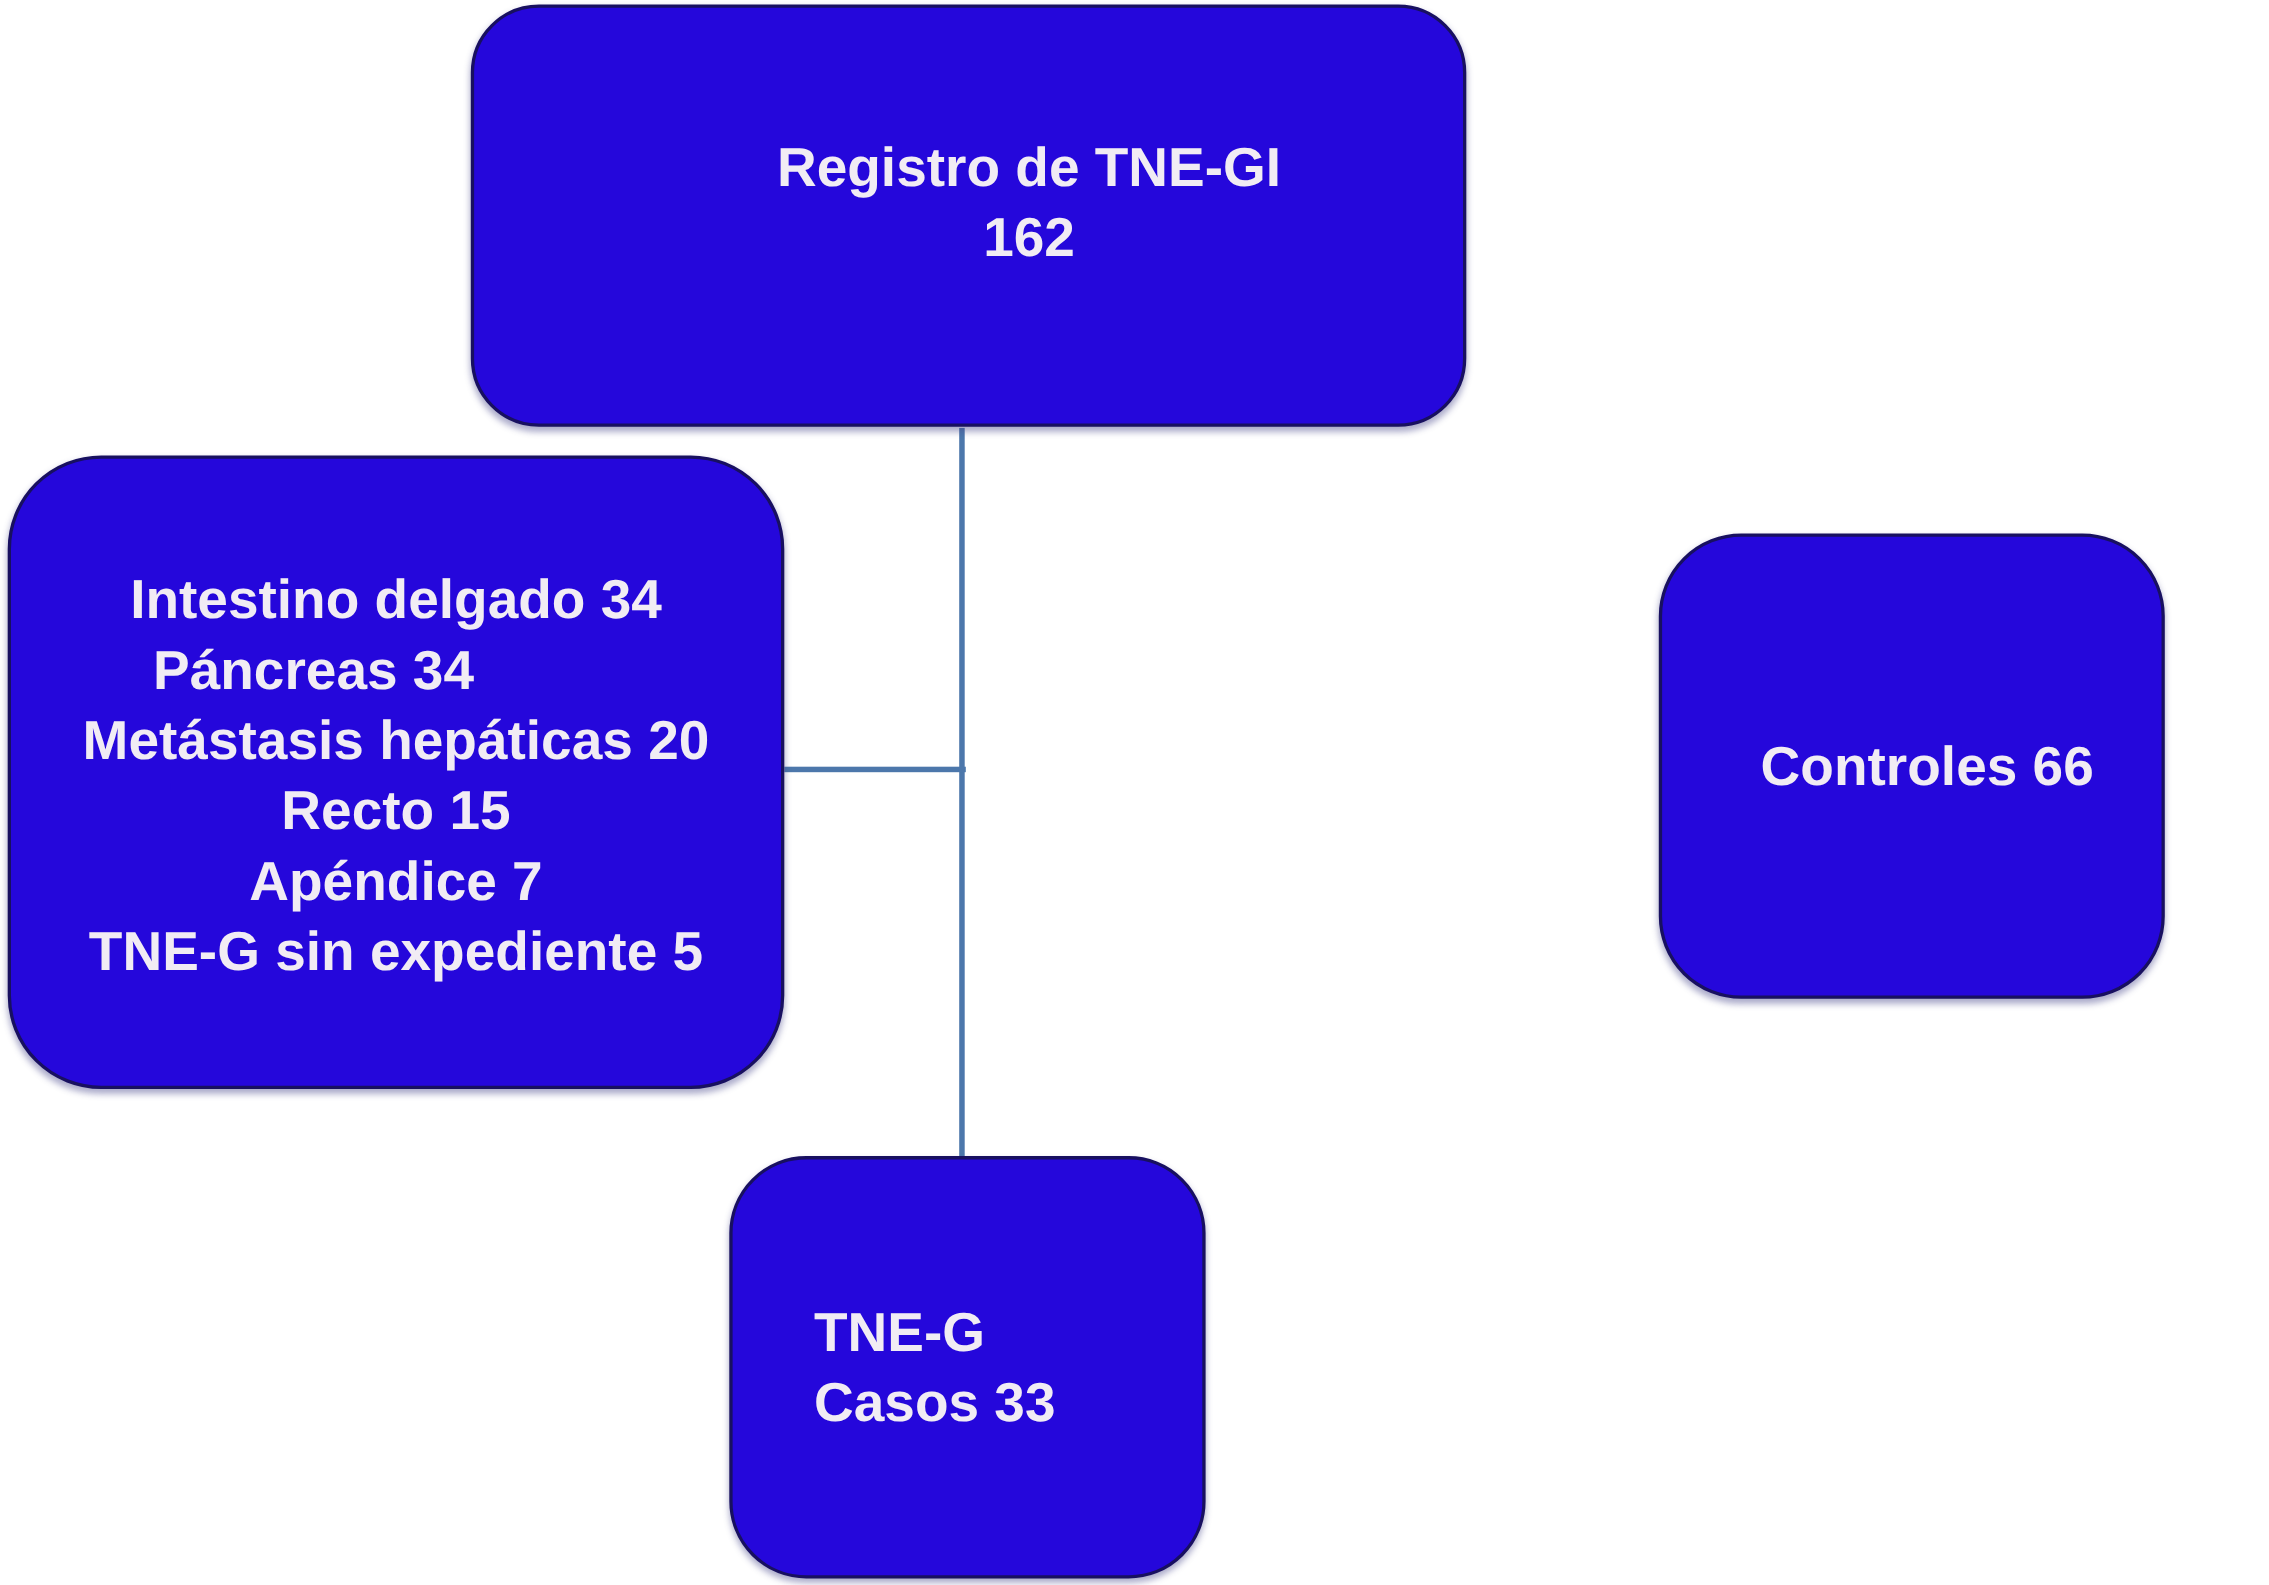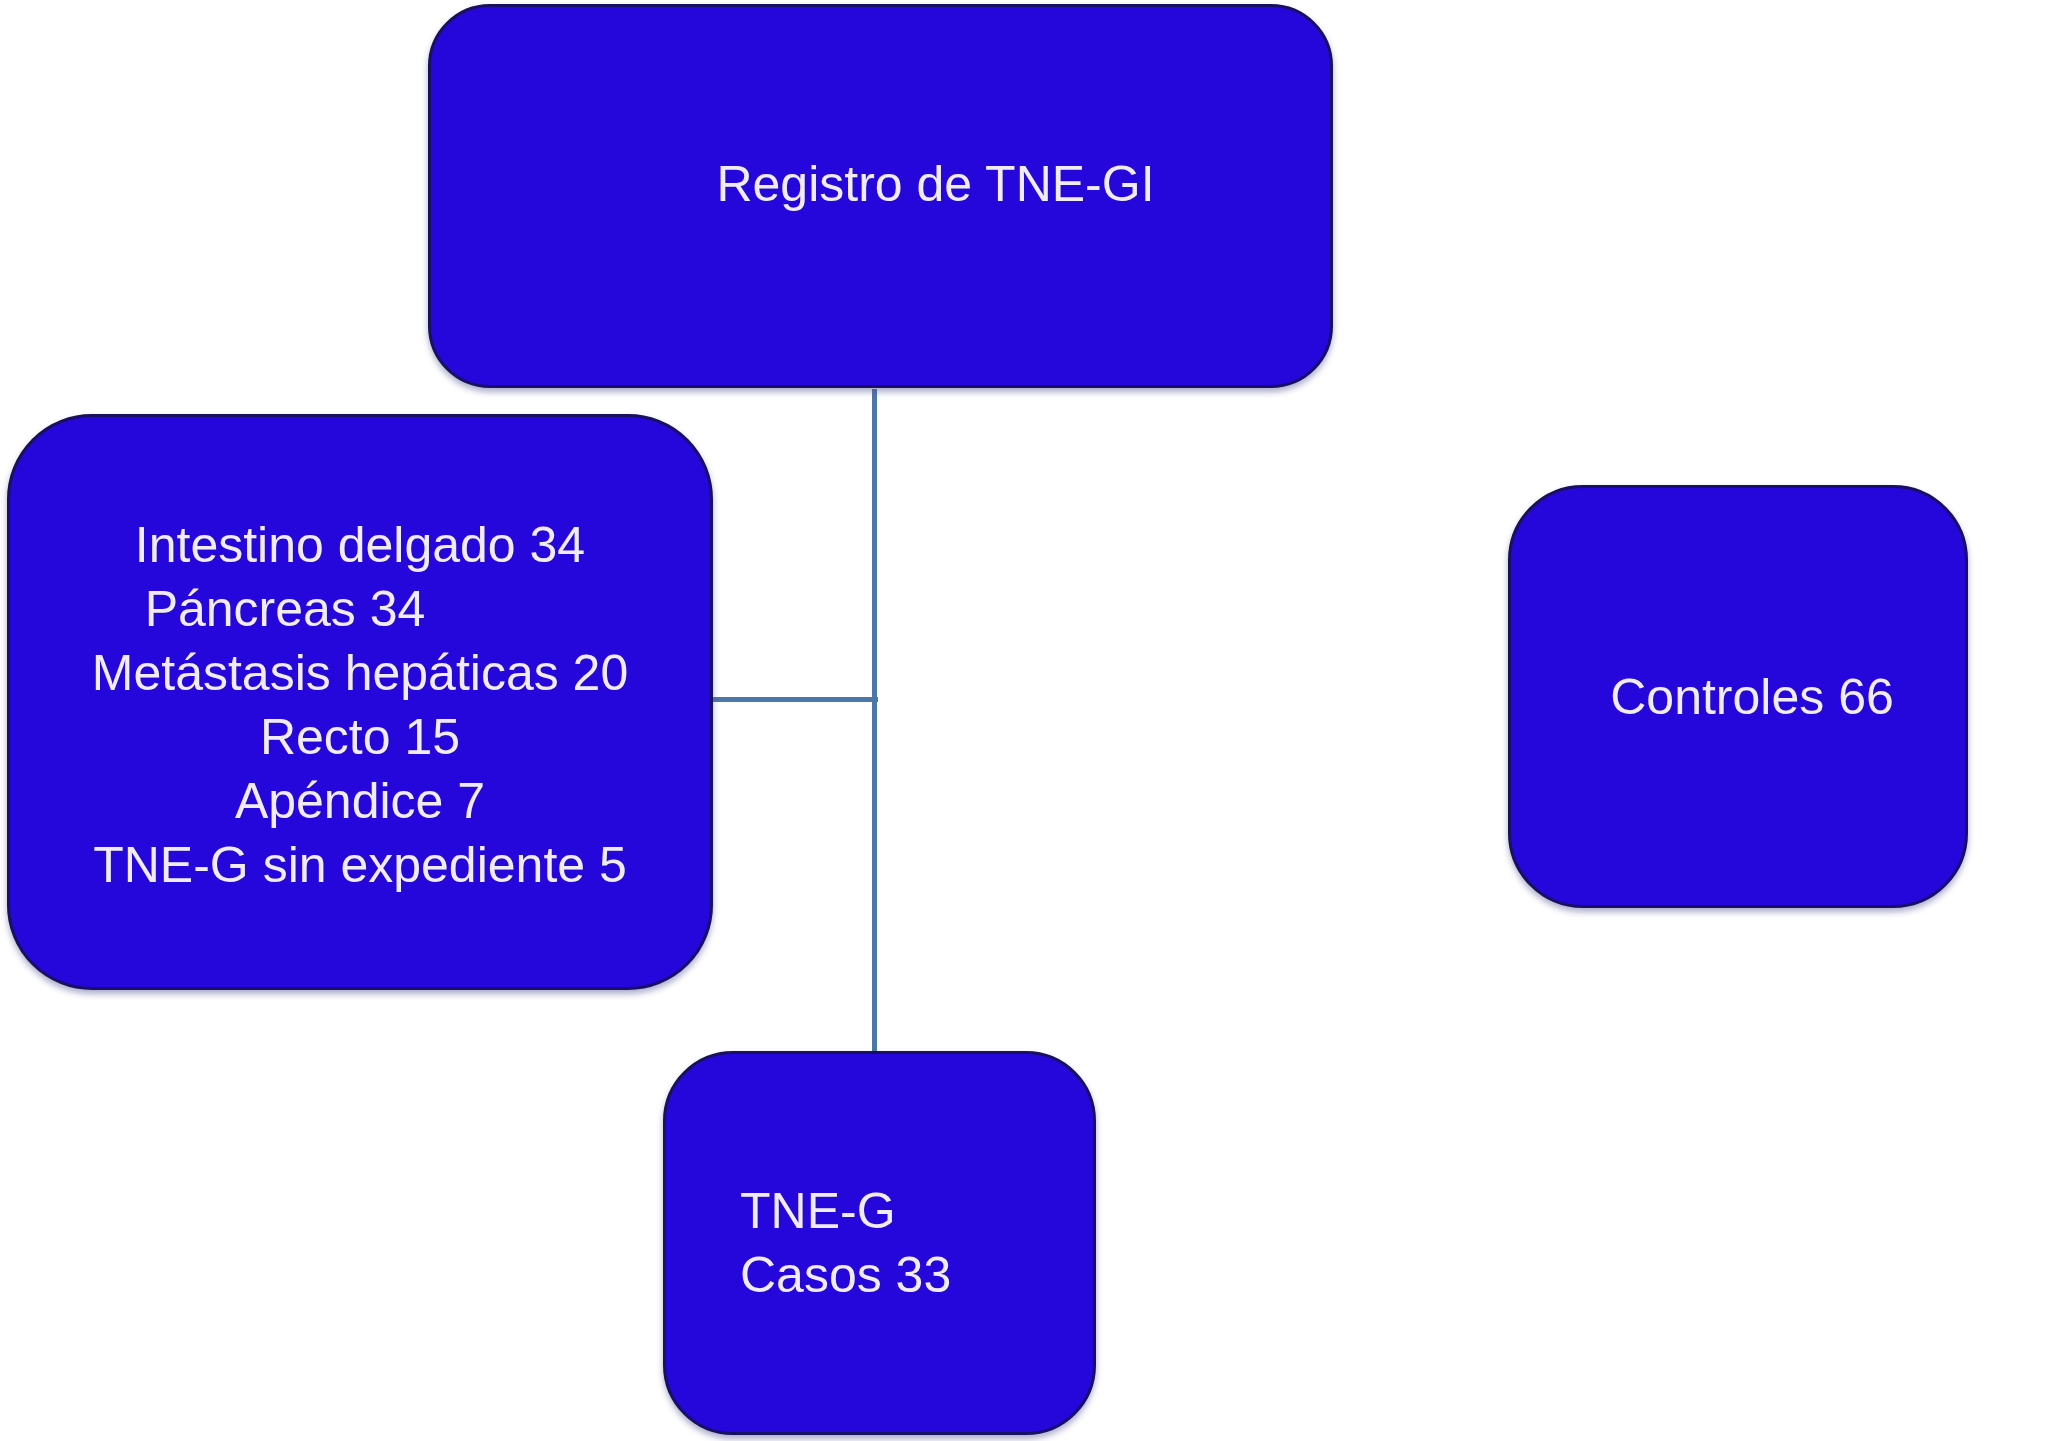--- a/index.html
+++ b/index.html
@@ -38,20 +38,21 @@
     background: #2507db;
     border: 3px solid #181060;
     color: #f1ecf4;
     font-size: 50px;
     line-height: 64px;
     display: flex;
     flex-direction: column;
     justify-content: center;
     z-index: 1;
     box-shadow: 0 4px 6px rgba(70, 70, 140, 0.45);
+    font-weight: bold;
   }
   .box .line {
     white-space: nowrap;
   }
   .registry {
     left: 428px;
     top: 4px;
     width: 905px;
     height: 384px;
     border-radius: 62px;
@@ -94,20 +95,21 @@
 </head>
 <body>
 
 <div class="stage">
 
   <div class="connector v-line"></div>
   <div class="connector h-line"></div>
 
   <div class="box registry">
     <div class="line">Registro de TNE-GI</div>
+    <div class="line">162</div>
   </div>
 
   <div class="box excluded">
     <div class="line">Intestino delgado 34</div>
     <div class="line">Páncreas 34</div>
     <div class="line">Metástasis hepáticas 20</div>
     <div class="line">Recto 15</div>
     <div class="line">Apéndice 7</div>
     <div class="line">TNE-G sin expediente 5</div>
   </div>

